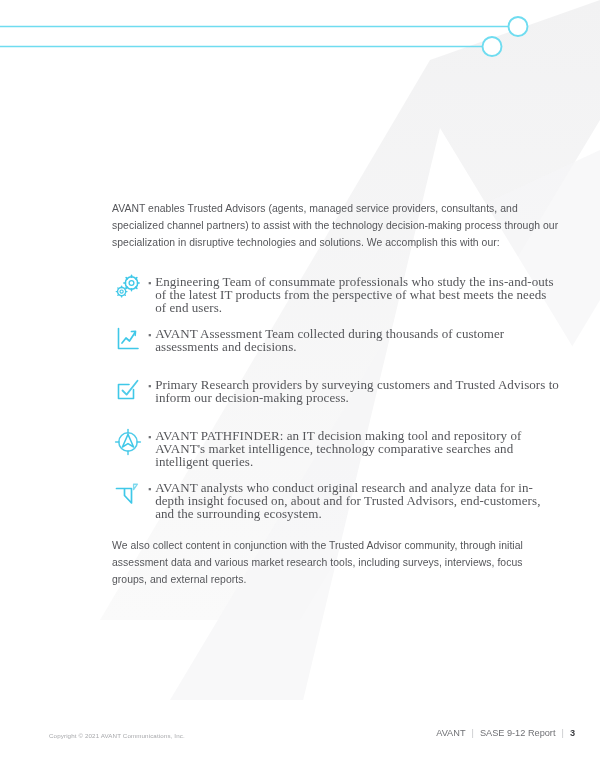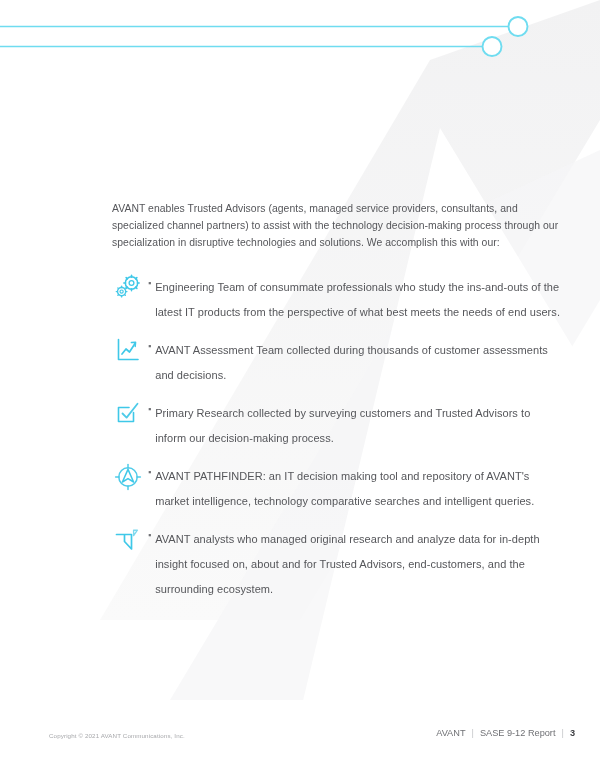--- a/index.html
+++ b/index.html
@@ -84,24 +84,25 @@
   }
   .bullet-dot {
     flex: 0 0 auto;
     color: #6f7074;
     font-size: 9px;
     line-height: 17px;
     padding-right: 4px;
   }
   .bullet-text {
     flex: 1 1 auto;
-    font-size: 11px;
-    line-height: 25px;
+    font-size: 13px;
+    line-height: 13px;
     color: #55565a;
     letter-spacing: 0.005em;
+    font-family: Liberation Serif, serif;
   }
   .outro-para {
     font-size: 10.4px;
     line-height: 17px;
     color: #55565a;
     letter-spacing: 0.005em;
     margin: 17px 0 0 0;
   }
 
   
@@ -227,21 +228,21 @@
 
       <li class="bullet-item">
         <span class="bullet-icon">
           <svg width="26" height="26" viewBox="0 0 26 26" fill="none">
             <path d="M18.5,12.5 L18.5,21.5 L3.5,21.5 L3.5,7.5 L14,7.5" stroke="#3fc8e8" stroke-width="1.6" stroke-linecap="round" stroke-linejoin="round"></path>
             <path d="M7.5,13.5 L11.6,17.6 L22.5,3.8" stroke="#4ecbe9" stroke-width="1.8" stroke-linecap="round" stroke-linejoin="round"></path>
           </svg>
         </span>
         <span class="bullet-body">
           <span class="bullet-dot">▪</span>
-          <span class="bullet-text">Primary Research collected by surveying customers and Trusted Advisors to inform our decision-making process.</span>
+          <span class="bullet-text">Primary Research providers by surveying customers and Trusted Advisors to inform our decision-making process.</span>
         </span>
       </li>
 
       <li class="bullet-item">
         <span class="bullet-icon">
           <svg width="28" height="28" viewBox="0 0 28 28" fill="none">
             <circle cx="14" cy="14" r="9.2" stroke="#4ecbe9" stroke-width="1.5"></circle>
             <g stroke="#4ecbe9" stroke-width="1.5" stroke-linecap="round">
               <line x1="14" y1="1.6" x2="14" y2="5.2"></line>
               <line x1="14" y1="22.8" x2="14" y2="26.4"></line>
@@ -259,26 +260,27 @@
 
       <li class="bullet-item">
         <span class="bullet-icon">
           <svg width="28" height="26" viewBox="0 0 28 26" fill="none">
             <path d="M2.5,8.5 L17.5,8.5 L17.5,23 L10.5,15.5 L10.5,8.5" stroke="#3fc8e8" stroke-width="1.7" stroke-linecap="round" stroke-linejoin="round"></path>
             <path d="M19.6,4.2 L23.4,4.2 L19.6,9.6 Z" stroke="#7fd9ee" stroke-width="1.4" stroke-linejoin="round" fill="none"></path>
           </svg>
         </span>
         <span class="bullet-body">
           <span class="bullet-dot">▪</span>
-          <span class="bullet-text">AVANT analysts who managed original research and analyze data for in-depth insight focused on, about and for Trusted Advisors, end-customers, and the surrounding ecosystem.</span>
+          <span class="bullet-text">AVANT analysts who conduct original research and analyze data for in-depth insight focused on, about and for Trusted Advisors, end-customers, and the surrounding ecosystem.</span>
         </span>
       </li>
 
     </ul>
 
+    <p class="outro-para">We also collect content in conjunction with the Trusted Advisor community, through initial assessment data and various market research tools, including surveys, interviews, focus groups, and external reports.</p>
 
   </div>
 
   <div class="footer">
     <div class="footer-left">Copyright © 2021 AVANT Communications, Inc.</div>
     <div class="footer-right">
       <span>AVANT</span>
       <span class="sep">|</span>
       <span>SASE 9-12 Report</span>
       <span class="sep">|</span>

